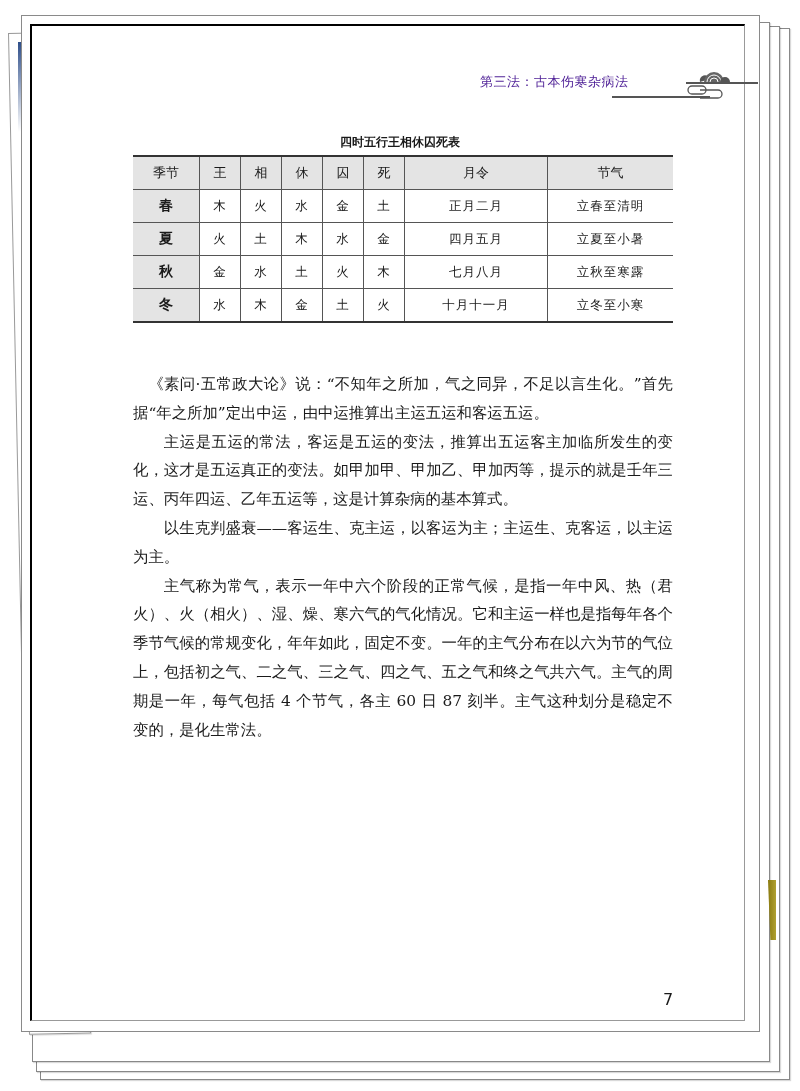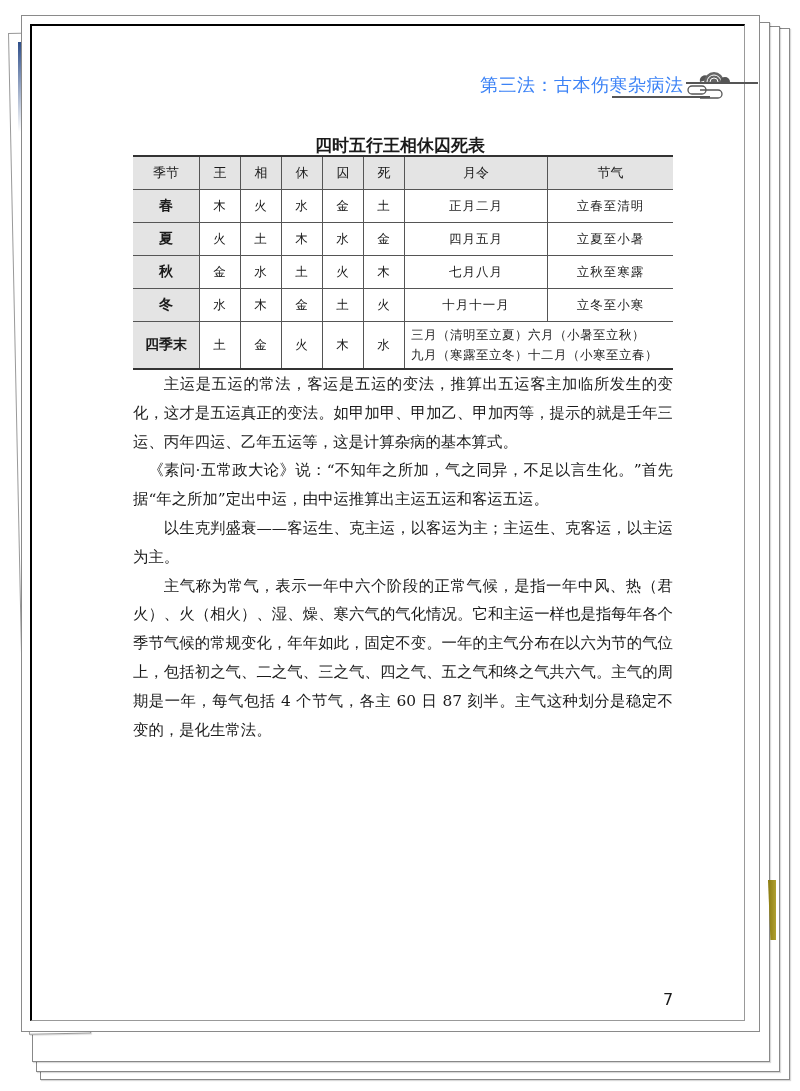--- a/index.html
+++ b/index.html
@@ -8,26 +8,26 @@
   .sheet { position:absolute; background:#fff; border:1px solid #8c8c8c; box-shadow:1px 1px 1px rgba(0,0,0,0.15); }
   .back-left { left:8px; top:33px; width:60px; height:1000px; transform:rotate(-1.2deg); transform-origin:top left; border-color:#999; }
   .blue-strip { position:absolute; left:18px; top:42px; width:5px; height:90px; background:linear-gradient(#2f4f8a,#ffffff); }
   .back-r2 { left:40px; top:28px; width:748px; height:1050px; border-color:#888; }
   .back-r3 { left:36px; top:26px; width:742px; height:1044px; border-color:#888; }
   .back-r4 { left:32px; top:22px; width:736px; height:1038px; border-color:#888; }
   .gold-strip { position:absolute; left:768px; top:880px; width:8px; height:60px; background:linear-gradient(90deg,#8a7a10,#b0a030); clip-path:polygon(0 0,100% 0,100% 100%,30% 100%); }
   .page { position:absolute; left:21px; top:15px; width:737px; height:1015px; background:#fff; border:1px solid #8a8a8a; }
   .page-inner { position:absolute; left:8px; top:8px; width:712px; height:994px; border-left:2px solid #000; border-top:2px solid #000; border-right:1px solid #999; border-bottom:1px solid #999; }
 
-  .header { position:absolute; left:480px; top:73px; font-family:"DejaVu Sans", sans-serif; font-size:18px; color:#3b82f6; letter-spacing:0.5px; }
+  .header { position:absolute; left:480px; top:73px; font-family:"DejaVu Sans", sans-serif; font-size:13px; color:#4c1d95; letter-spacing:0.5px; }
   .header-rule { position:absolute; left:612px; top:96px; width:98px; height:2px; background:#555; }
   .header-rule2 { position:absolute; left:700px; top:82px; width:58px; height:2px; background:#555; }
   .cloud-icon { position:absolute; left:686px; top:66px; }
 
-  .table-title { position:absolute; left:0; width:800px; top:134px; text-align:center; font-family:Liberation Mono, monospace; font-weight:bold; font-size:17px; }
+  .table-title { position:absolute; left:0; width:800px; top:134px; text-align:center; font-family:Liberation Mono, monospace; font-weight:bold; font-size:12px; }
   table.wx { position:absolute; left:133px; top:155px; width:540px; border-collapse:collapse; font-size:13px; }
   table.wx td, table.wx th { border:1px solid #555; text-align:center; height:32px; padding:0; font-weight:normal; }
   table.wx tr:first-child th { border-top:2px solid #333; background:#e4e4e4; }
   table.wx tr:last-child td { border-bottom:2px solid #333; }
   table.wx td.season { background:#e4e4e4; font-weight:bold; font-size:14px; }
   table.wx tr td:first-child, table.wx tr th:first-child { border-left:none; }
   table.wx tr td:last-child, table.wx tr th:last-child { border-right:none; }
   table.wx td.multi { text-align:left; padding-left:6px; font-size:12.5px; line-height:20px; height:46px; letter-spacing:0.5px; }
   .cell-sm { font-size:12.5px; letter-spacing:1px; }
 
@@ -109,35 +109,23 @@
   <tr>
     <td class="season">冬</td>
     <td class="cell-sm">水</td>
     <td class="cell-sm">木</td>
     <td class="cell-sm">金</td>
     <td class="cell-sm">土</td>
     <td class="cell-sm">火</td>
     <td class="cell-sm">十月十一月</td>
     <td class="cell-sm">立冬至小寒</td>
   </tr>
-  <tr>
-    <td class="season" style="height:46px">四季末</td>
-    <td class="cell-sm">土</td>
-    <td class="cell-sm">金</td>
-    <td class="cell-sm">火</td>
-    <td class="cell-sm">木</td>
-    <td class="cell-sm">水</td>
-    <td class="multi" colspan="2">
-      <div>三月（清明至立夏）六月（小暑至立秋）</div>
-      <div>九月（寒露至立冬）十二月（小寒至立春）</div>
-    </td>
-  </tr>
 </tbody>
   </table>
 
 <div class="body-text">
+  <p style="text-indent:1em">《素问·五常政大论》说：“不知年之所加，气之同异，不足以言生化。”首先据“年之所加”定出中运，由中运推算出主运五运和客运五运。</p>
   <p>主运是五运的常法，客运是五运的变法，推算出五运客主加临所发生的变化，这才是五运真正的变法。如甲加甲、甲加乙、甲加丙等，提示的就是壬年三运、丙年四运、乙年五运等，这是计算杂病的基本算式。</p>
-  <p style="text-indent:1em">《素问·五常政大论》说：“不知年之所加，气之同异，不足以言生化。”首先据“年之所加”定出中运，由中运推算出主运五运和客运五运。</p>
   <p>以生克判盛衰——客运生、克主运，以客运为主；主运生、克客运，以主运为主。</p>
   <p>主气称为常气，表示一年中六个阶段的正常气候，是指一年中风、热（君火）、火（相火）、湿、燥、寒六气的气化情况。它和主运一样也是指每年各个季节气候的常规变化，年年如此，固定不变。一年的主气分布在以六为节的气位上，包括初之气、二之气、三之气、四之气、五之气和终之气共六气。主气的周期是一年，每气包括 4 个节气，各主 60 日 87 刻半。主气这种划分是稳定不变的，是化生常法。</p>
 </div>
 
 <div class="page-num">7</div>
 
 </body></html>

